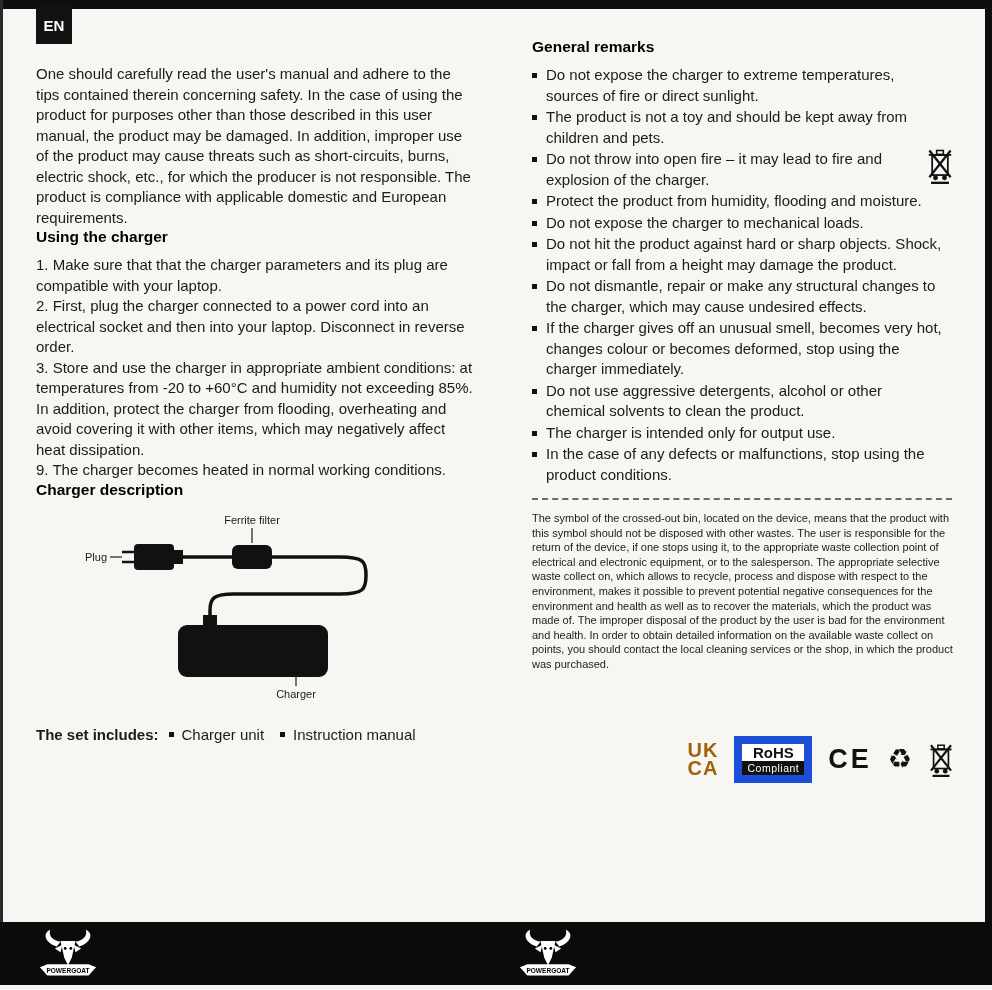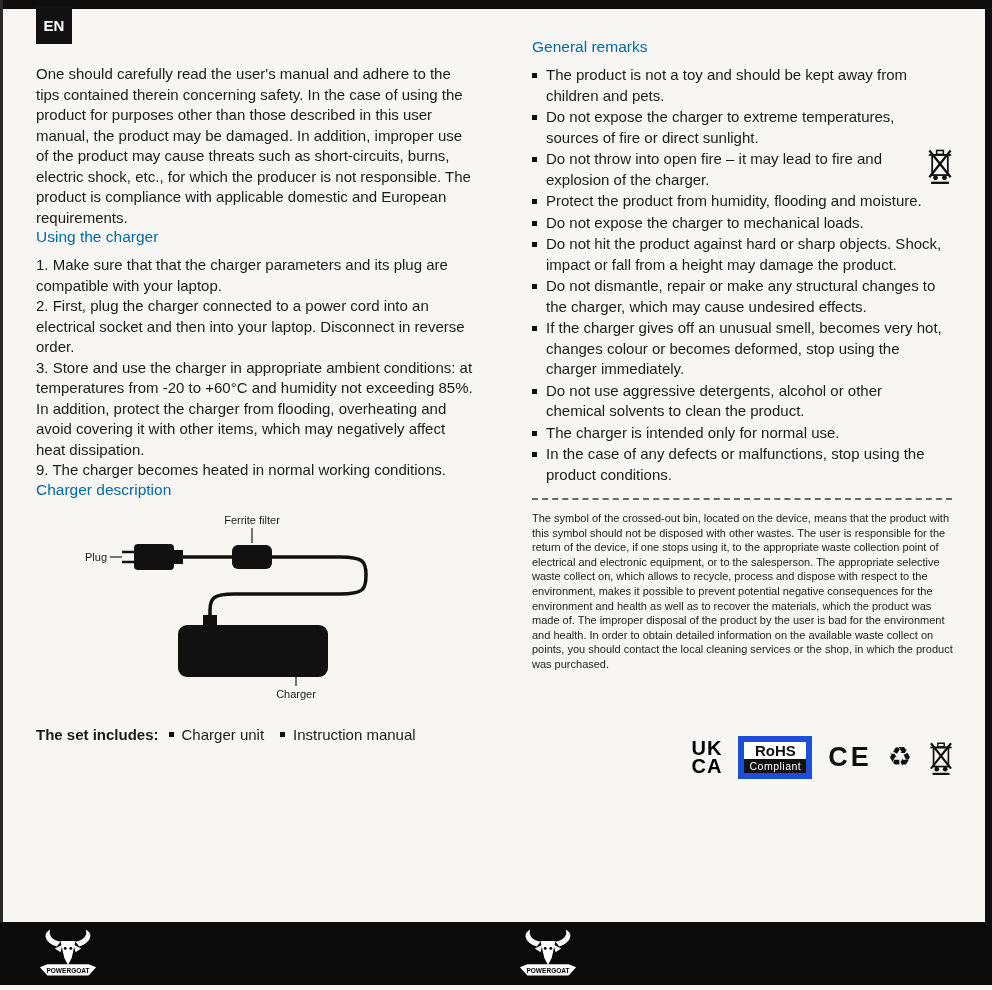--- a/index.html
+++ b/index.html
@@ -10,43 +10,43 @@
   }
   .topbar{position:absolute;left:0;top:0;width:992px;height:9px;background:#0e0e0e;}
   .edge-left{position:absolute;left:0;top:0;width:3px;height:930px;background:#2a2a2a;}
   .edge-right{position:absolute;right:0;top:0;width:7px;height:930px;background:#0e0e0e;}
   .en-badge{
     position:absolute;left:36px;top:6px;width:36px;height:38px;background:#111;
     color:#fff;font-weight:bold;font-size:15px;display:flex;align-items:center;justify-content:center;
   }
   .col-left{position:absolute;left:36px;top:64px;width:442px;}
   .col-right{position:absolute;left:532px;top:38px;width:424px;}
-  h2.sec{font-size:15.5px;font-weight:400;margin:0 0 9px 0;color:#0369a1;}
+  h2.sec{font-size:15.5px;font-weight:700;margin:0 0 9px 0;color:#000000;}
   .mt{margin-top:17px;}
   p.body{font-size:15px;line-height:20.5px;margin:0;}
   .uselist p{font-size:15px;line-height:20.5px;margin:0;}
   
   .remarks{margin:0;padding:0;list-style:none;}
   .remark{display:flex;font-size:15px;line-height:20.5px;margin:0 0 1px 0;width:412px;}
   .sq{width:5px;height:5px;background:#111;margin:8px 9px 0 0;flex:none;}
   .dashed-sep{border:none;border-top:2px dashed #6a6a6a;margin:13px 0 11px 0;width:420px;}
   h3.disposal-h{font-size:11.5px;font-weight:700;margin:0 0 6px 0;color:#111;}
   p.disposal-b{font-size:11px;line-height:14.6px;margin:0;width:424px;}
   
   .diagram{margin:4px 0 0 46px;}
   .diagram text{font-family:"Liberation Sans",sans-serif;font-size:11px;fill:#1b1b1b;}
   
   .set-row{display:flex;align-items:center;font-size:15px;margin-top:18px;}
   .set-row .label{font-weight:700;margin-right:10px;}
   .set-row .item{display:flex;align-items:center;margin-right:16px;}
   .set-row .sq2{width:5px;height:5px;background:#111;margin-right:8px;}
   
   .marks-row{display:flex;align-items:center;justify-content:flex-end;gap:16px;margin-top:64px;padding-right:2px;}
-  .ukca{font-weight:800;font-size:20px;line-height:18px;letter-spacing:1px;color:#000000;}
-  .rohs{border:6px solid #1d4ed8;text-align:center;background:#fff;}
+  .ukca{font-weight:800;font-size:20px;line-height:18px;letter-spacing:1px;color:#a16207;}
+  .rohs{border:8px solid #1d4ed8;text-align:center;background:#fff;}
   .rohs-top{font-weight:700;font-size:15px;padding:0 7px;color:#111;}
   .rohs-bottom{background:#111;color:#fff;font-size:10.5px;padding:1px 5px;letter-spacing:0.5px;}
   .ce{font-size:27px;font-weight:600;letter-spacing:3px;color:#111;}
   .recycle{font-size:27px;color:#111;line-height:1;}
   
   .footer{position:absolute;left:0;bottom:5px;width:992px;height:63px;background:#0b0b0b;}
   .bottom-strip{position:absolute;left:0;bottom:0;width:992px;height:5px;background:#f7f6f3;}
   .emblem{position:absolute;top:3px;}
   .emblem text{font-family:"Liberation Sans",sans-serif;}
   .topright-bin{position:absolute;left:926px;top:146px;}
@@ -115,28 +115,28 @@
         <span>Instruction manual</span>
       </span>
     </div>
   </div>
 
   <div class="col-right">
     <h2 class="sec">General remarks</h2>
     <ul class="remarks">
       <li class="remark">
           <span class="sq"></span>
+          <span>Do not expose the charger to extreme temperatures, sources of fire or direct sunlight.</span>
+        </li>
+      <li class="remark">
+          <span class="sq"></span>
           <span>The product is not a toy and should be kept away from children and pets.</span>
         </li>
       <li class="remark">
           <span class="sq"></span>
-          <span>Do not expose the charger to extreme temperatures, sources of fire or direct sunlight.</span>
-        </li>
-      <li class="remark">
-          <span class="sq"></span>
           <span>Do not throw into open fire – it may lead to fire and explosion of the charger.</span>
         </li>
       <li class="remark">
           <span class="sq"></span>
           <span>Protect the product from humidity, flooding and moisture.</span>
         </li>
       <li class="remark">
           <span class="sq"></span>
           <span>Do not expose the charger to mechanical loads.</span>
         </li>
@@ -151,21 +151,21 @@
       <li class="remark">
           <span class="sq"></span>
           <span>If the charger gives off an unusual smell, becomes very hot, changes colour or becomes deformed, stop using the charger immediately.</span>
         </li>
       <li class="remark">
           <span class="sq"></span>
           <span>Do not use aggressive detergents, alcohol or other chemical solvents to clean the product.</span>
         </li>
       <li class="remark">
           <span class="sq"></span>
-          <span>The charger is intended only for normal use.</span>
+          <span>The charger is intended only for output use.</span>
         </li>
       <li class="remark">
           <span class="sq"></span>
           <span>In the case of any defects or malfunctions, stop using the product conditions.</span>
         </li>
     </ul>
 
     <hr class="dashed-sep">
 
     <p class="disposal-b">The symbol of the crossed-out bin, located on the device, means that the product with this symbol should not be disposed with other wastes. The user is responsible for the return of the device, if one stops using it, to the appropriate waste collection point of electrical and electronic equipment, or to the salesperson. The appropriate selective waste collect on, which allows to recycle, process and dispose with respect to the environment, makes it possible to prevent potential negative consequences for the environment and health as well as to recover the materials, which the product was made of. The improper disposal of the product by the user is bad for the environment and health. In order to obtain detailed information on the available waste collect on points, you should contact the local cleaning services or the shop, in which the product was purchased.</p>

